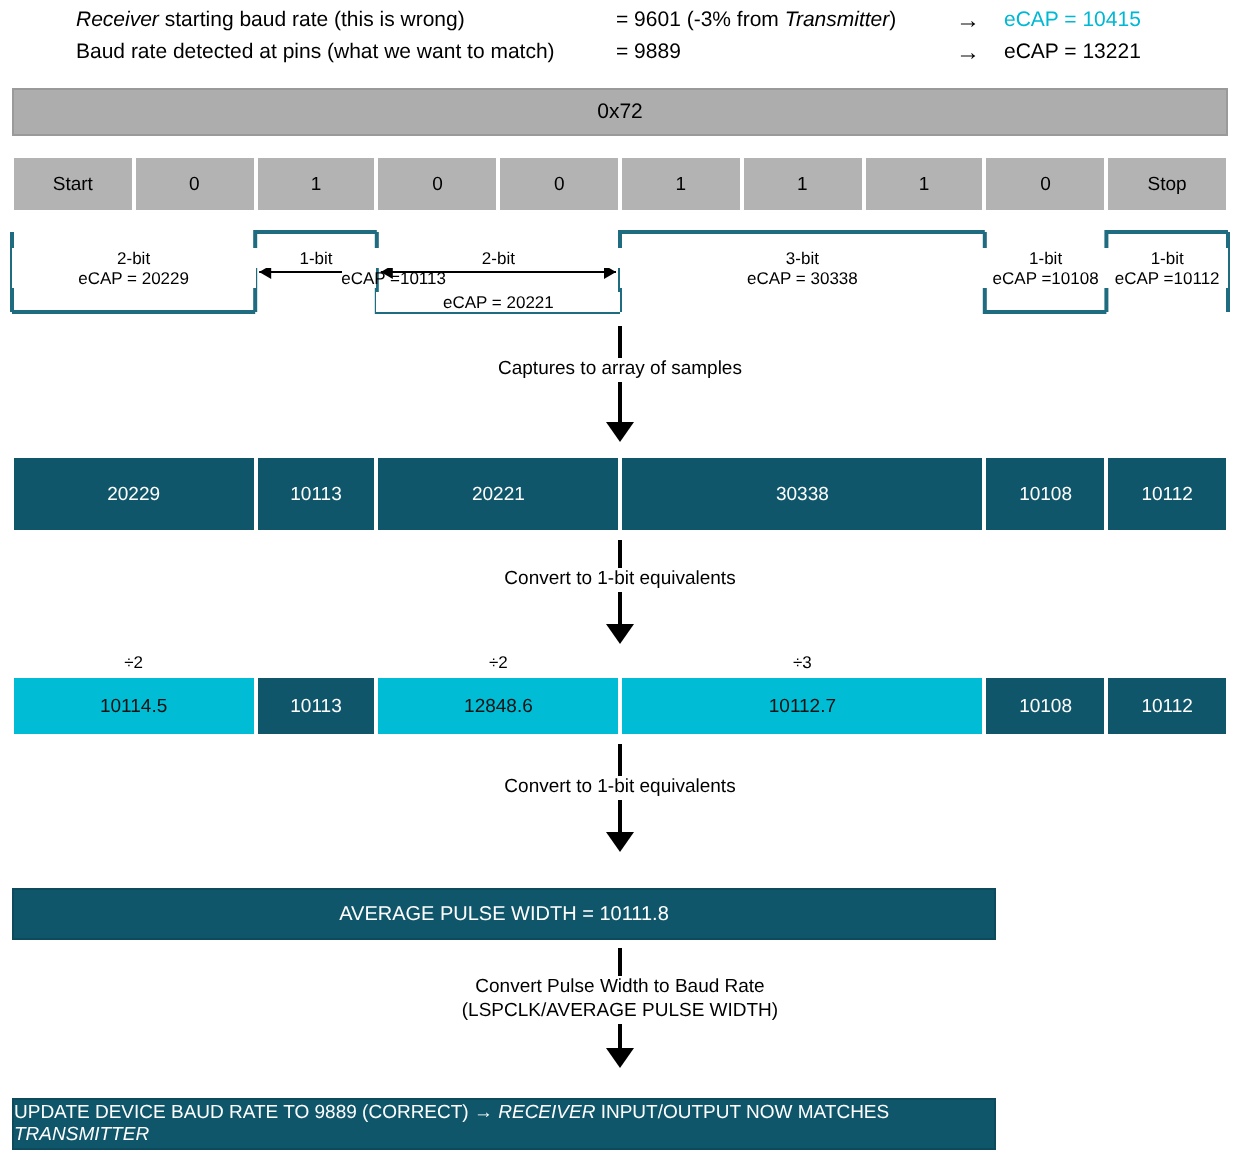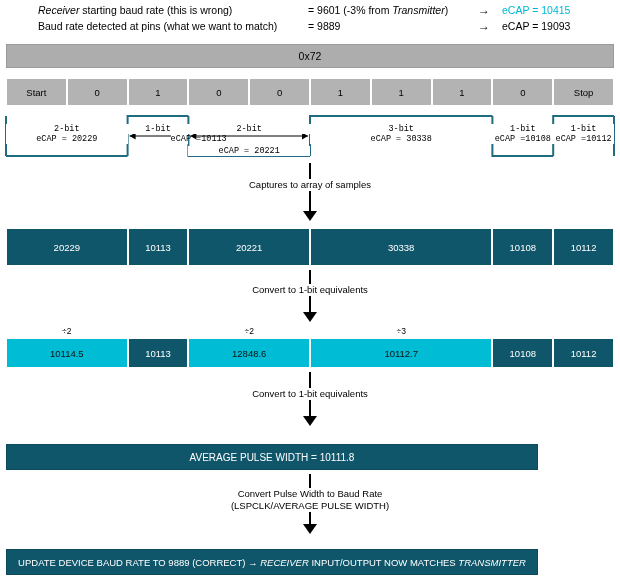--- a/index.html
+++ b/index.html
@@ -27,21 +27,21 @@
             font-size:10.5px;display:flex;align-items:center;justify-content:center;}
 
   
   #bit-row{left:6px;top:78px;width:608px;height:28px;display:flex;}
   .bit-cell{flex:1 1 0;background:#b3b3b3;border:1px solid #ffffff;box-sizing:border-box;
             font-size:9.5px;display:flex;align-items:center;justify-content:center;}
 
   
   #wave-band{left:0;top:112px;width:620px;height:50px;}
   #wave-band svg{display:block;}
-  .meas{position:absolute;text-align:center;font-size:8.5px;line-height:10px;white-space:nowrap;font-family:Liberation Mono, monospace;}
+  .meas{position:absolute;text-align:center;font-size:8.5px;line-height:10px;white-space:nowrap;}
   .meas .l1{display:block;}
   .meas .l2{display:block;}
 
   
   .flow{position:absolute;left:0;width:620px;}
   .flow .line{position:absolute;left:309px;width:2px;background:#000;}
   .flow .head{position:absolute;left:303px;width:0;height:0;
               border-left:7px solid transparent;border-right:7px solid transparent;
               border-top:10px solid #000;}
   .flow .lbl{position:absolute;left:0;width:620px;text-align:center;font-size:9.5px;
@@ -52,21 +52,21 @@
   .bar-row{position:absolute;left:6px;width:608px;display:flex;justify-content:center;}
   .seg{box-sizing:border-box;border:1px solid #ffffff;display:flex;align-items:center;
        justify-content:center;font-size:9.5px;}
   .seg.dark{background:#10566a;color:#ffffff;}
   .seg.cyan{background:#00bcd4;color:#111111;}
 
   .div-row{position:absolute;left:6px;width:608px;height:14px;}
   .div-lbl{position:absolute;text-align:center;font-size:8.5px;line-height:14px;color:#000;}
 
   
-  .wide-bar{position:absolute;left:6px;width:532px;background:#10566a;color:#fff;
+  .wide-bar{position:absolute;left:6px;width:492px;background:#10566a;color:#fff;
             display:flex;align-items:center;justify-content:center;
             border:1px solid #0d4a5c;box-sizing:border-box;}
   #avg-bar{top:444px;height:26px;font-size:10px;}
   #final-bar{top:549px;height:26px;font-size:9.5px;}
 </style>
 </head>
 <body>
 
 <div id="header" class="abs">
 
@@ -74,21 +74,21 @@
     <span class="hdr-desc"><span class="it">Receiver</span><span> starting baud rate (this is wrong)</span></span>
     <span class="hdr-val"><span>= 9601 (-3% from </span><span class="it">Transmitter</span><span>)</span></span>
     <span class="hdr-arrow">→</span>
     <span class="hdr-ecap cyan-txt">eCAP = 10415</span>
   </div>
 
   <div class="hdr-row" style="top:18px;">
     <span class="hdr-desc"><span>Baud rate detected at pins (what we want to match)</span></span>
     <span class="hdr-val">= 9889</span>
     <span class="hdr-arrow">→</span>
-    <span class="hdr-ecap">eCAP = 19093</span>
+    <span class="hdr-ecap">eCAP = 13221</span>
   </div>
 
 </div>
 
 <div id="byte-bar" class="abs">0x72</div>
 
 <div id="bit-row" class="abs">
     <div class="bit-cell">Start</div>
     <div class="bit-cell">0</div>
     <div class="bit-cell">1</div>

